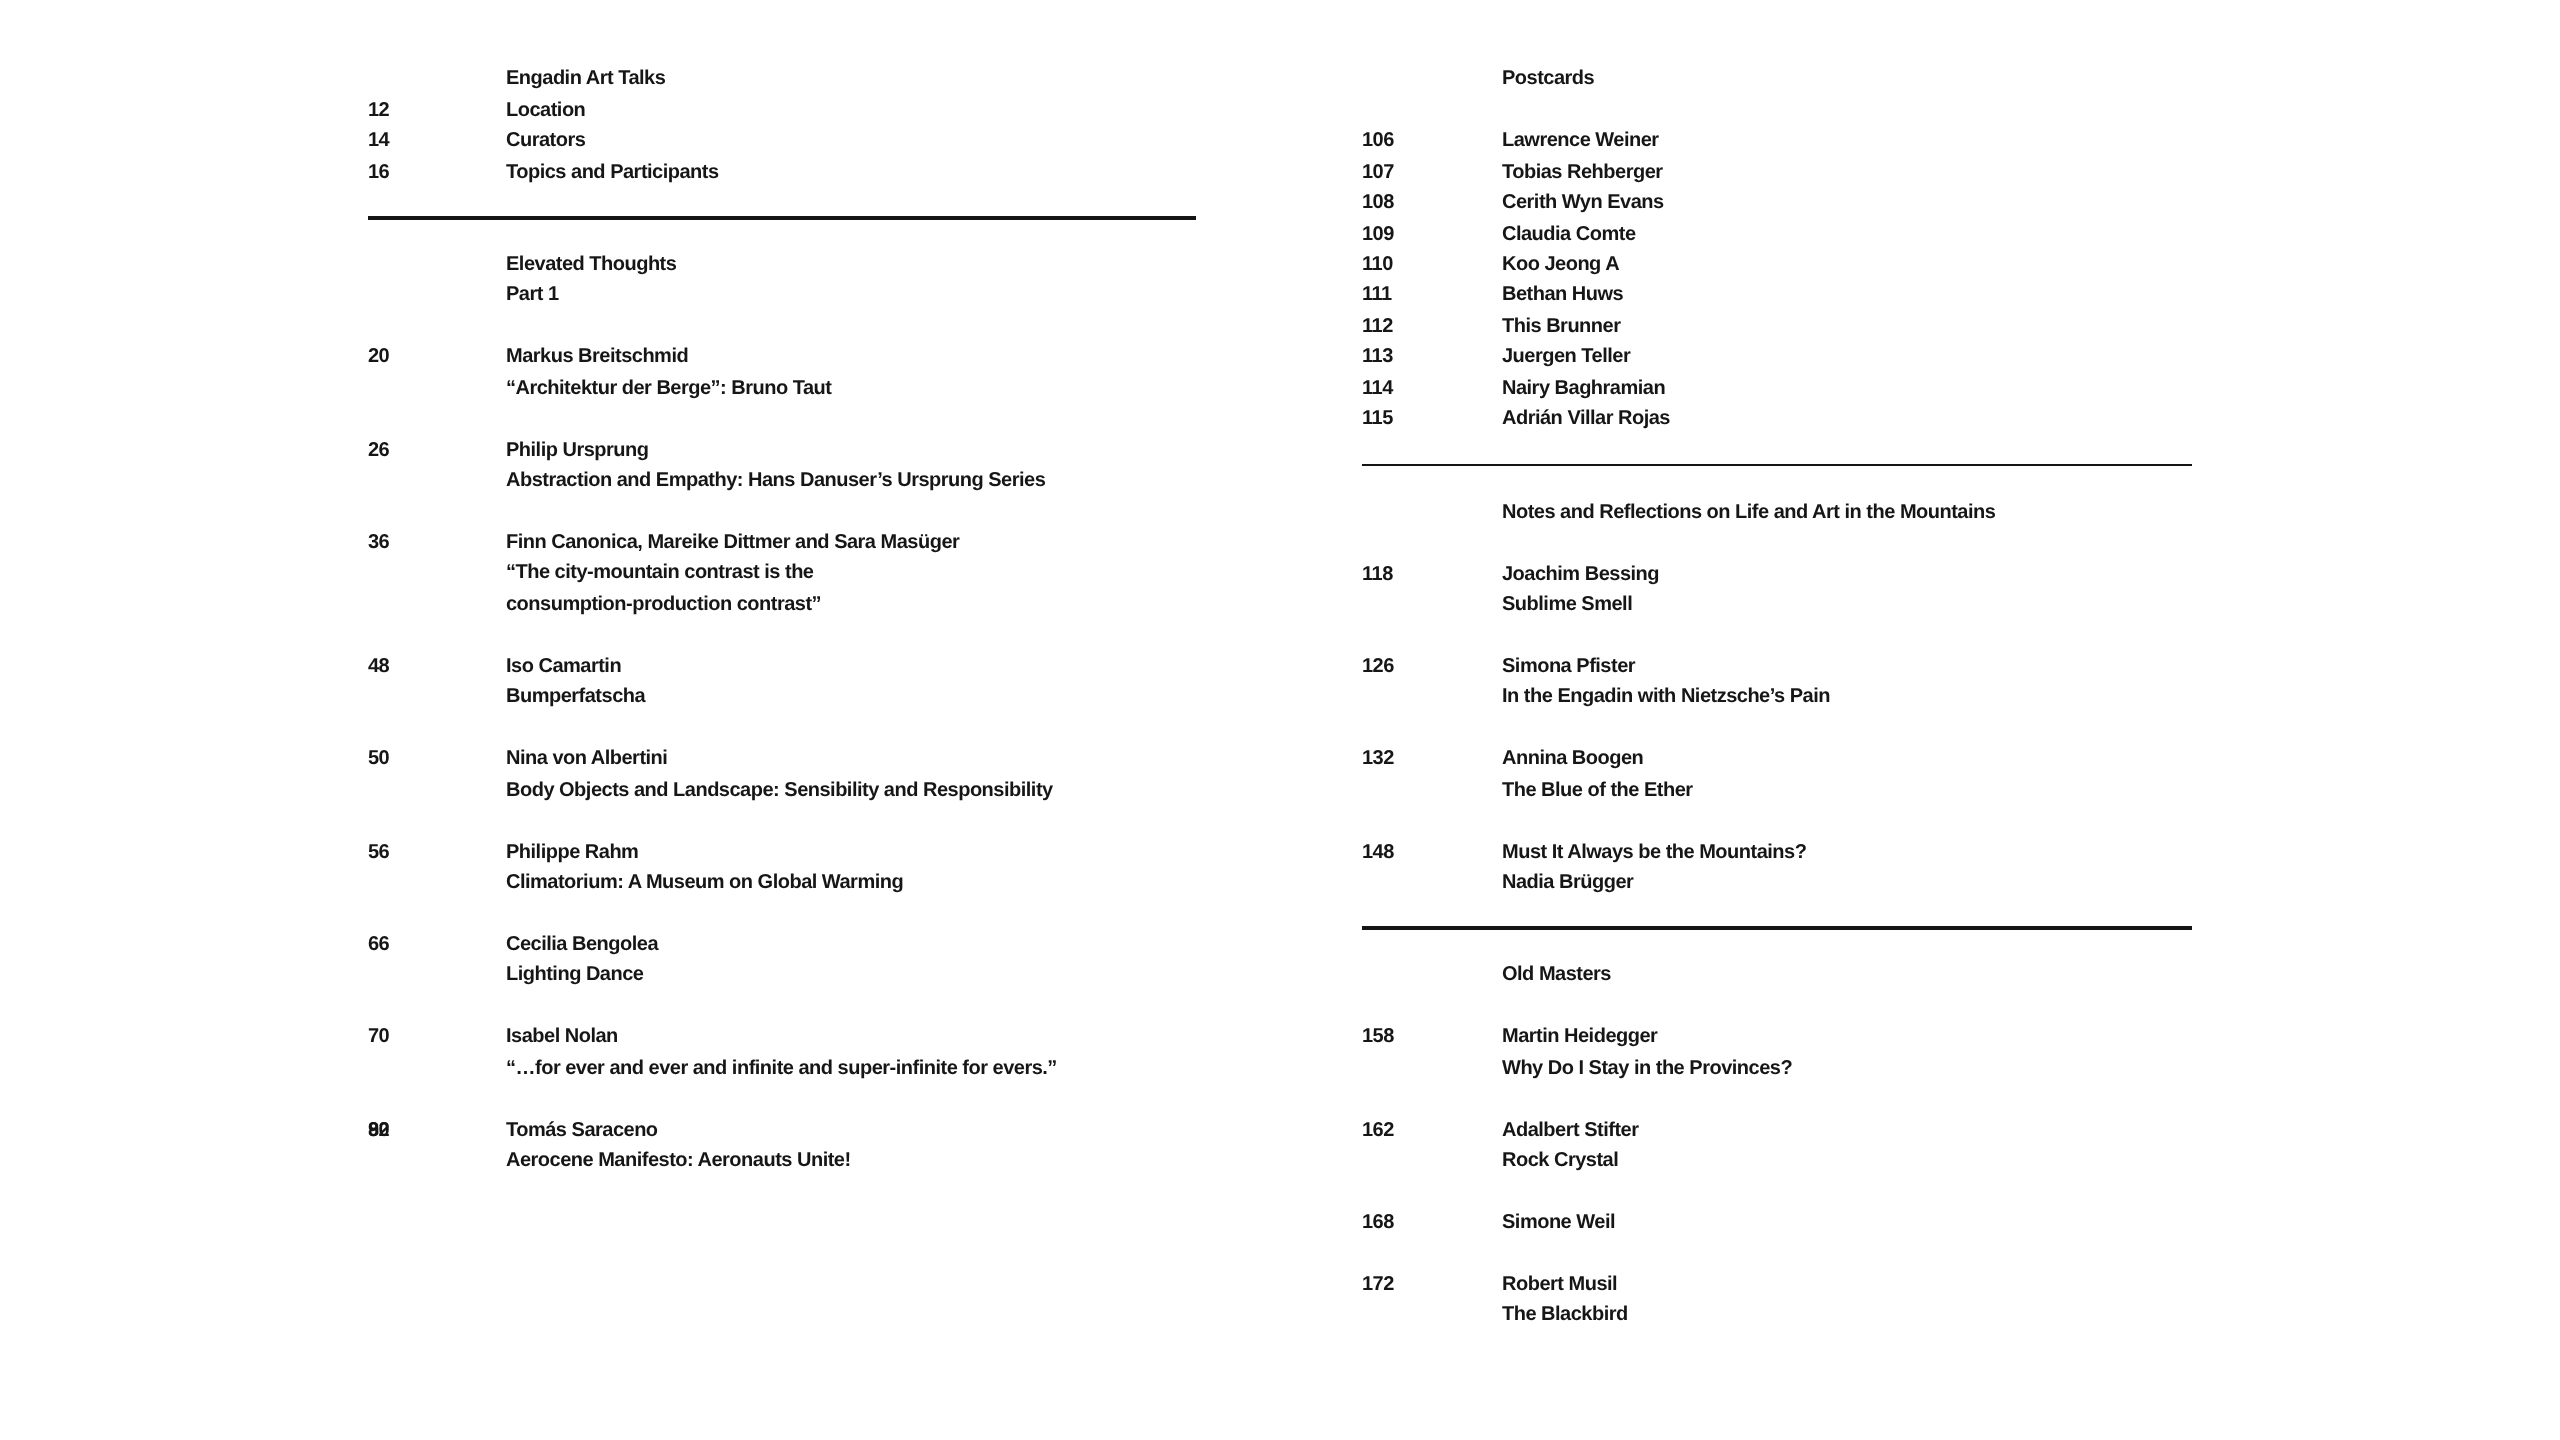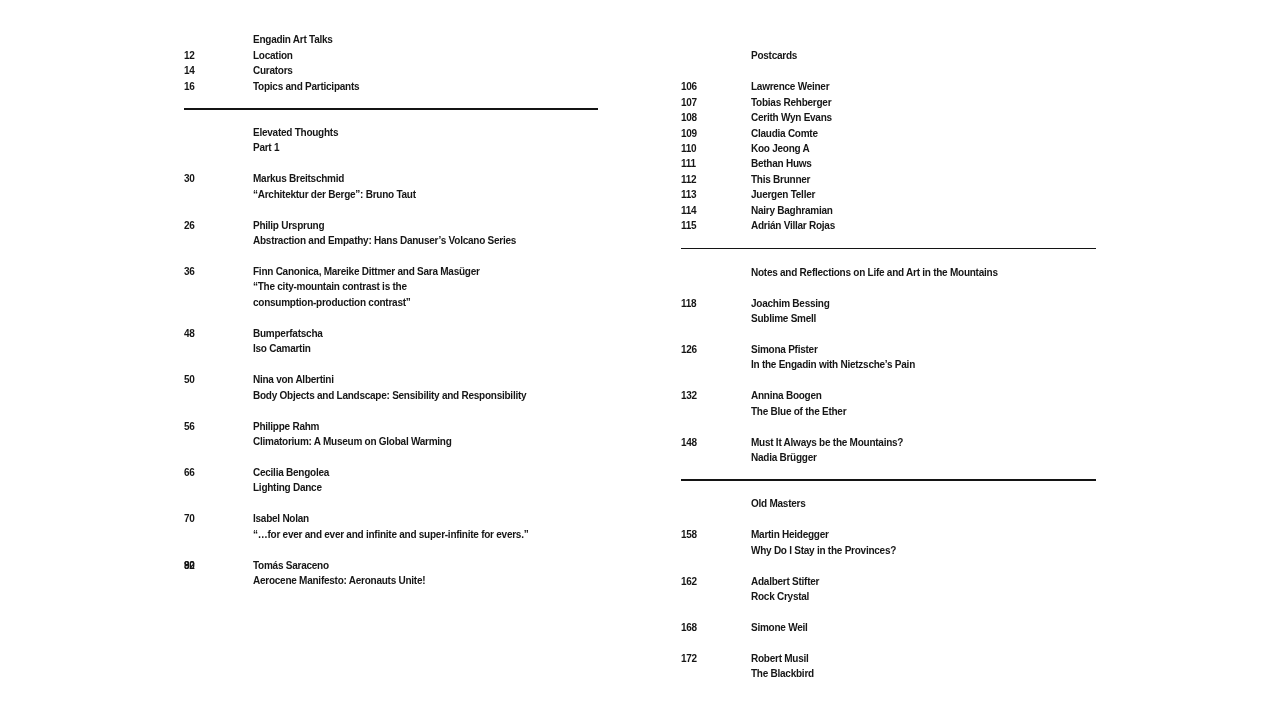--- a/index.html
+++ b/index.html
@@ -83,46 +83,46 @@
       <div class="rule-slot" style="margin-top: 0px;">
         <div class="rule" style="background: rgb(20, 20, 20);"></div>
       </div>
       <div class="block header" style="margin-top: 0px;">
         <div class="lines">
           <div class="line">Elevated Thoughts</div>
           <div class="line">Part 1</div>
         </div>
       </div>
       <div class="block entry" style="margin-top: 15.45px;">
-        <div class="num">30</div>
+        <div class="num">20</div>
         <div class="lines">
           <div class="line">Markus Breitschmid</div>
           <div class="line">“Architektur der Berge”: Bruno Taut</div>
         </div>
       </div>
       <div class="block entry" style="margin-top: 15.45px;">
         <div class="num">26</div>
         <div class="lines">
           <div class="line">Philip Ursprung</div>
-          <div class="line">Abstraction and Empathy: Hans Danuser’s Volcano Series</div>
+          <div class="line">Abstraction and Empathy: Hans Danuser’s Ursprung Series</div>
         </div>
       </div>
       <div class="block entry" style="margin-top: 15.45px;">
         <div class="num">36</div>
         <div class="lines">
           <div class="line">Finn Canonica, Mareike Dittmer and Sara Masüger</div>
           <div class="line">“The city-mountain contrast is the</div>
           <div class="line">consumption-production contrast”</div>
         </div>
       </div>
       <div class="block entry" style="margin-top: 15.45px;">
         <div class="num">48</div>
         <div class="lines">
+          <div class="line">Iso Camartin</div>
           <div class="line">Bumperfatscha</div>
-          <div class="line">Iso Camartin</div>
         </div>
       </div>
       <div class="block entry" style="margin-top: 15.45px;">
         <div class="num">50</div>
         <div class="lines">
           <div class="line">Nina von Albertini</div>
           <div class="line">Body Objects and Landscape: Sensibility and Responsibility</div>
         </div>
       </div>
       <div class="block entry" style="margin-top: 15.45px;">
@@ -151,21 +151,21 @@
       </div>
       <div class="block entry" style="margin-top: 15.45px;">
         <div class="num">90</div>
         <div class="lines">
           <div class="line">Tomás Saraceno</div>
           <div class="line">Aerocene Manifesto: Aeronauts Unite!</div>
         </div>
       </div>
     </div>
     <div class="col col-right">
-      <div class="block header" style="margin-top: 16px;">
+      <div class="block header" style="margin-top: 0px;">
         <div class="lines">
           <div class="line">Postcards</div>
         </div>
       </div>
       <div class="block entry" style="margin-top: 15.45px;">
         <div class="num">106</div>
         <div class="lines">
           <div class="line">Lawrence Weiner</div>
         </div>
       </div>

